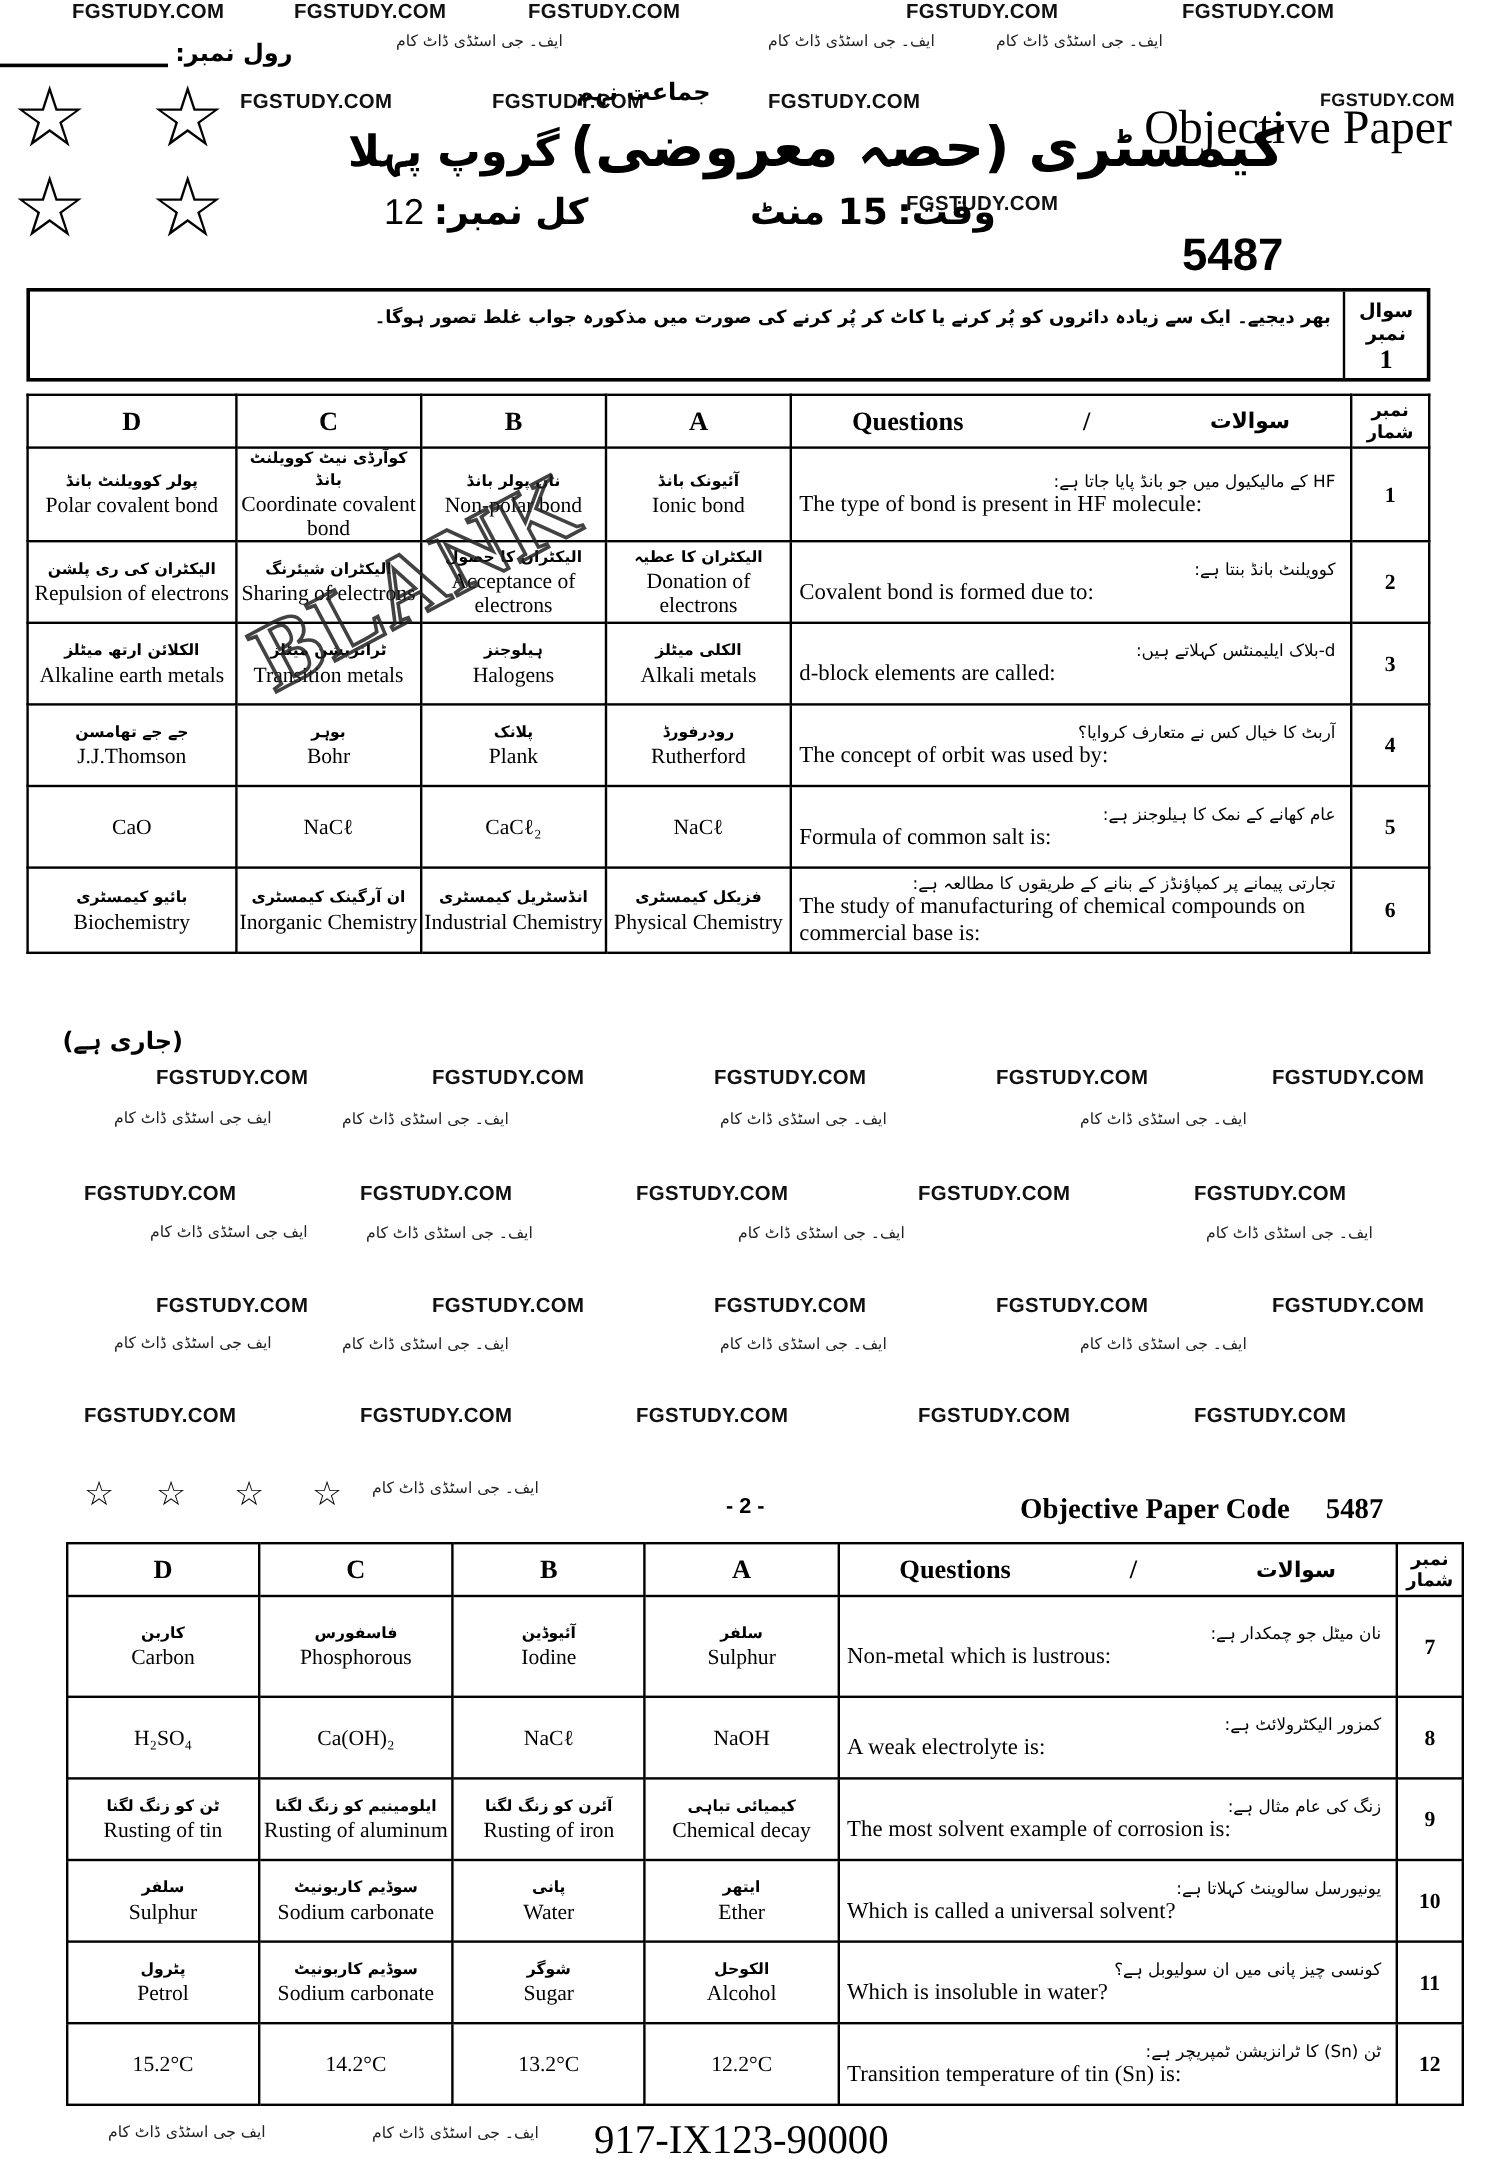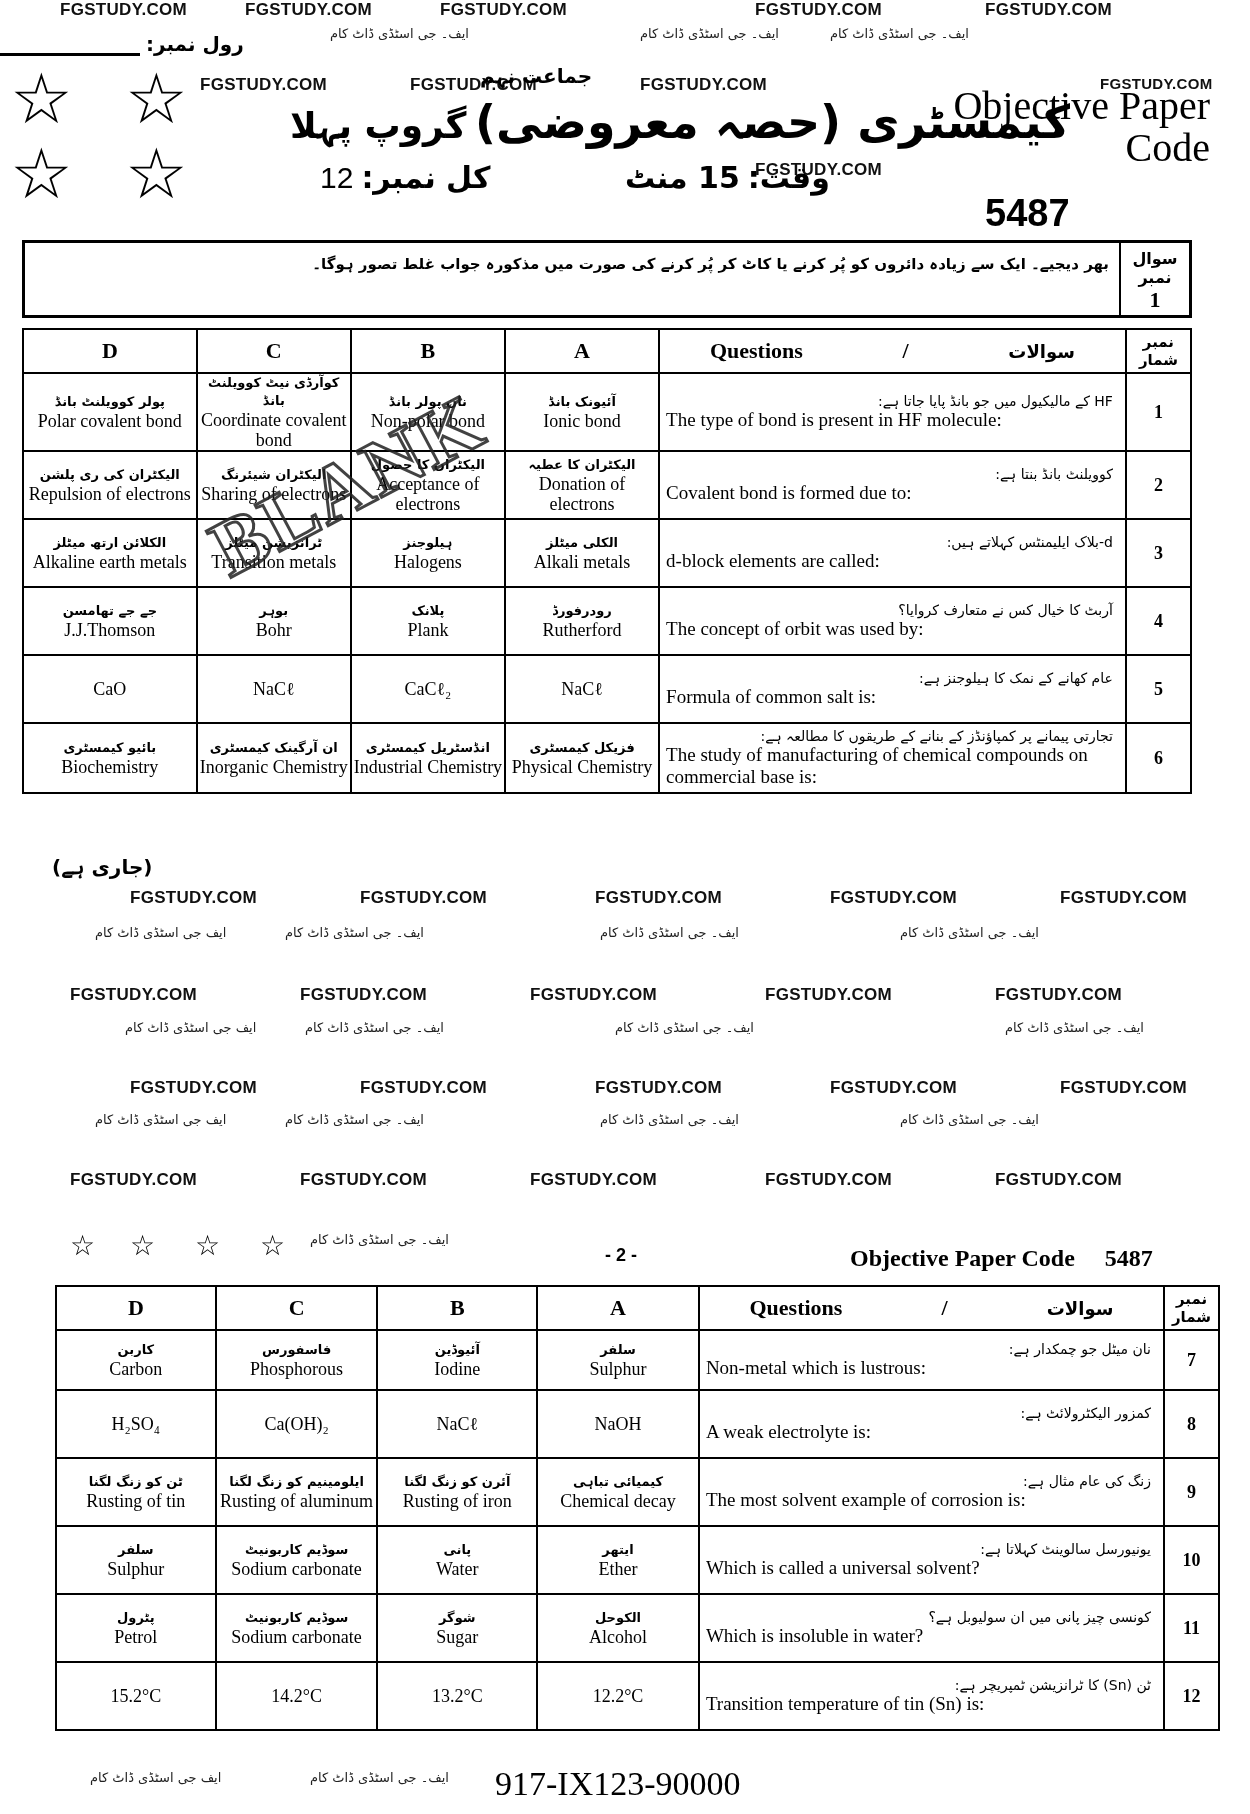--- a/index.html
+++ b/index.html
@@ -108,21 +108,20 @@
   <span class="urdu" style="font-size:30px;font-weight:bold">کل نمبر:</span>
   <span style="font-family:'Liberation Sans',sans-serif;font-size:30px">12</span>
 </div>
 <div class="abs" style="left:625px;top:160px;display:flex;direction:rtl;align-items:baseline;gap:8px;">
   <span class="urdu" style="font-size:30px;font-weight:bold">وقت:</span>
   <span class="urdu" style="font-size:30px;font-weight:bold">15 منٹ</span>
 </div>
 
 <div class="abs obj-title" style="left:930px;top:85px;width:280px;text-align:right;">
   <span style="display:block">Objective Paper</span>
-  <span style="display:block">Code</span>
 </div>
 <span class="abs code-num" style="left:985px;top:192px">5487</span>
 
 <div class="instr-box">
   <div class="instr-text">
     <span style="display:block">بھر دیجیے۔ ایک سے زیادہ دائروں کو پُر کرنے یا کاٹ کر پُر کرنے کی صورت میں مذکورہ جواب غلط تصور ہوگا۔</span>
   </div>
   <div class="instr-num">
     <span class="lbl">سوال نمبر</span>
     <span class="n">1</span>
@@ -329,21 +328,21 @@
       <div class="hdr-q">
         <span>Questions</span>
         <span>/</span>
         <span class="ur">سوالات</span>
       </div>
     </th>
     <th class="urdu" style="font-size:15px">نمبر شمار</th>
   </tr>
   </tbody>
     <tbody id="page2-body">
-      <tr style="height: 60px;">
+      <tr style="height: 84px;">
         <td>
           <span class="opt-ur">کاربن</span>
           <span class="opt-en">Carbon</span>
         </td>
         <td>
           <span class="opt-ur">فاسفورس</span>
           <span class="opt-en">Phosphorous</span>
         </td>
         <td>
           <span class="opt-ur">آئیوڈین</span>

